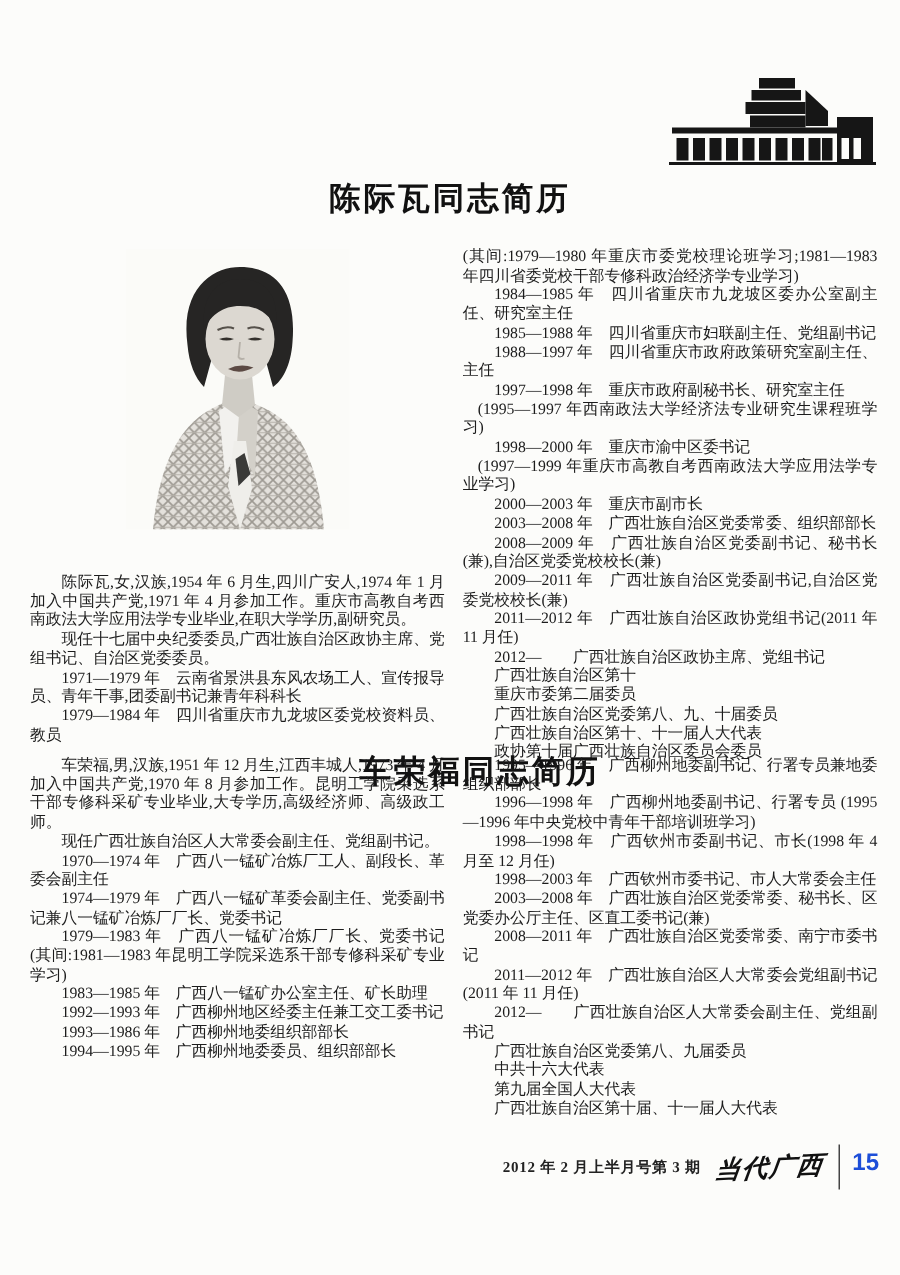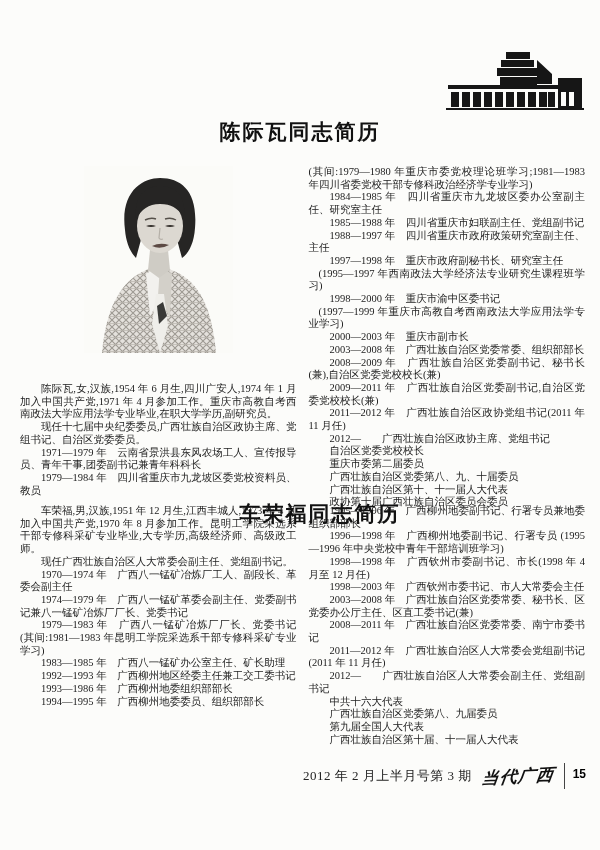--- a/index.html
+++ b/index.html
@@ -25,28 +25,28 @@
   .para{margin:0;font-family:Liberation Serif, serif;}
   .indent-0{text-indent:0;}
   .indent-1{text-indent:10px;}
   .indent-2{text-indent:21px;}
   .photo-wrap{width:149px;height:187px;margin:0 auto 30px auto;}
   .photo-wrap svg{display:block;width:100%;height:100%;}
   .footer{
     position:absolute;top:763px;right:14px;
     display:flex;align-items:center;gap:10px;
   }
-  .issue{font-size:13px;font-weight:normal;letter-spacing:.5px;color:#222;}
+  .issue{font-size:10px;font-weight:bold;letter-spacing:.5px;color:#222;}
   .logo{
     font-family:"DejaVu Serif",serif;font-size:17px;font-weight:bold;font-style:italic;
     transform:skew(-10deg) rotate(-3deg);color:#111;letter-spacing:1px;
   }
   .pagenum{
-    font-family:"Liberation Sans",sans-serif;font-size:12px;font-weight:bold;
-    border-left:1.5px solid #444;padding:4px 0 8px 8px;color:#000000;
+    font-family:"Liberation Sans",sans-serif;font-size:16px;font-weight:bold;
+    border-left:1.5px solid #444;padding:4px 0 8px 8px;color:#1d4ed8;
   }
 </style>
 </head>
 <body>
 
 <div class="page">
 
   <svg class="building" viewBox="0 0 150 64" aria-hidden="true">
     <g fill="#161616">
       <rect x="66" y="2" width="24" height="7"></rect>
@@ -128,21 +128,21 @@
           <p class="para indent-2">1997—1998 年　重庆市政府副秘书长、研究室主任</p>
           <p class="para indent-1">(1995—1997 年西南政法大学经济法专业研究生课程班学习)</p>
           <p class="para indent-2">1998—2000 年　重庆市渝中区委书记</p>
           <p class="para indent-1">(1997—1999 年重庆市高教自考西南政法大学应用法学专业学习)</p>
           <p class="para indent-2">2000—2003 年　重庆市副市长</p>
           <p class="para indent-2">2003—2008 年　广西壮族自治区党委常委、组织部部长</p>
           <p class="para indent-2">2008—2009 年　广西壮族自治区党委副书记、秘书长(兼),自治区党委党校校长(兼)</p>
           <p class="para indent-2">2009—2011 年　广西壮族自治区党委副书记,自治区党委党校校长(兼)</p>
           <p class="para indent-2">2011—2012 年　广西壮族自治区政协党组书记(2011 年 11 月任)</p>
           <p class="para indent-2">2012—　　广西壮族自治区政协主席、党组书记</p>
-          <p class="para indent-2">自治区党委党校校长</p>
+          <p class="para indent-2">广西壮族自治区第十</p>
           <p class="para indent-2">重庆市委第二届委员</p>
           <p class="para indent-2">广西壮族自治区党委第八、九、十届委员</p>
           <p class="para indent-2">广西壮族自治区第十、十一届人大代表</p>
           <p class="para indent-2">政协第十届广西壮族自治区委员会委员</p>
         </div>
     </div>
   </section>
 
   <section>
     <h1 class="sec-title sec2-title">车荣福同志简历</h1>
@@ -160,22 +160,22 @@
         </div>
       <div class="col">
           <p class="para indent-2">1995—1996 年　广西柳州地委副书记、行署专员兼地委组织部部长</p>
           <p class="para indent-2">1996—1998 年　广西柳州地委副书记、行署专员 (1995—1996 年中央党校中青年干部培训班学习)</p>
           <p class="para indent-2">1998—1998 年　广西钦州市委副书记、市长(1998 年 4 月至 12 月任)</p>
           <p class="para indent-2">1998—2003 年　广西钦州市委书记、市人大常委会主任</p>
           <p class="para indent-2">2003—2008 年　广西壮族自治区党委常委、秘书长、区党委办公厅主任、区直工委书记(兼)</p>
           <p class="para indent-2">2008—2011 年　广西壮族自治区党委常委、南宁市委书记</p>
           <p class="para indent-2">2011—2012 年　广西壮族自治区人大常委会党组副书记(2011 年 11 月任)</p>
           <p class="para indent-2">2012—　　广西壮族自治区人大常委会副主任、党组副书记</p>
+          <p class="para indent-2">广西壮族自治区党委第八、九届委员</p>
           <p class="para indent-2">中共十六大代表</p>
-          <p class="para indent-2">广西壮族自治区党委第八、九届委员</p>
           <p class="para indent-2">第九届全国人大代表</p>
           <p class="para indent-2">广西壮族自治区第十届、十一届人大代表</p>
         </div>
     </div>
   </section>
 
   <div class="footer">
     <span class="issue">2012 年 2 月上半月号第 3 期</span>
     <span class="logo">当代广西</span>
     <span class="pagenum">15</span>

